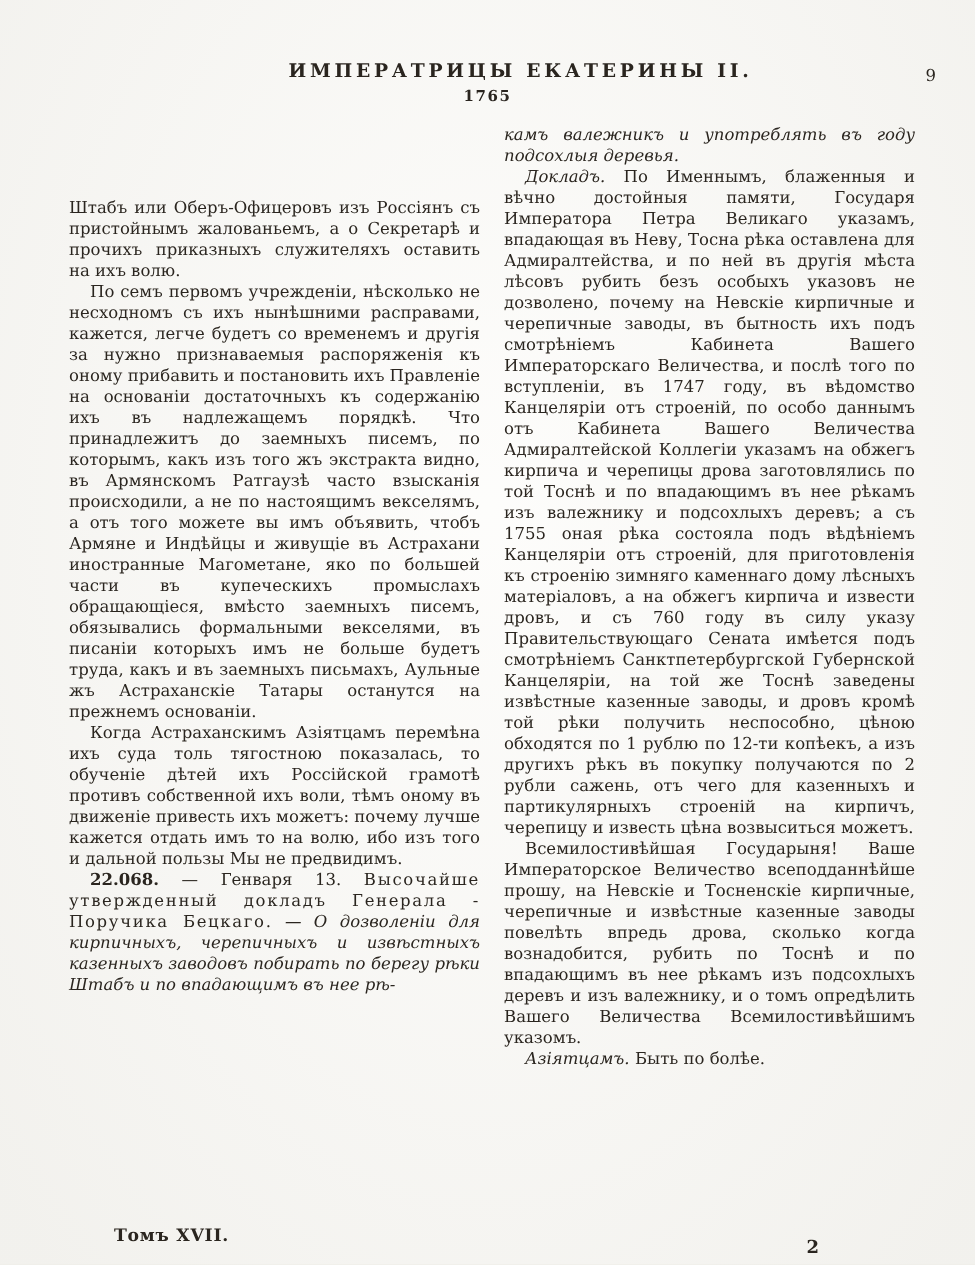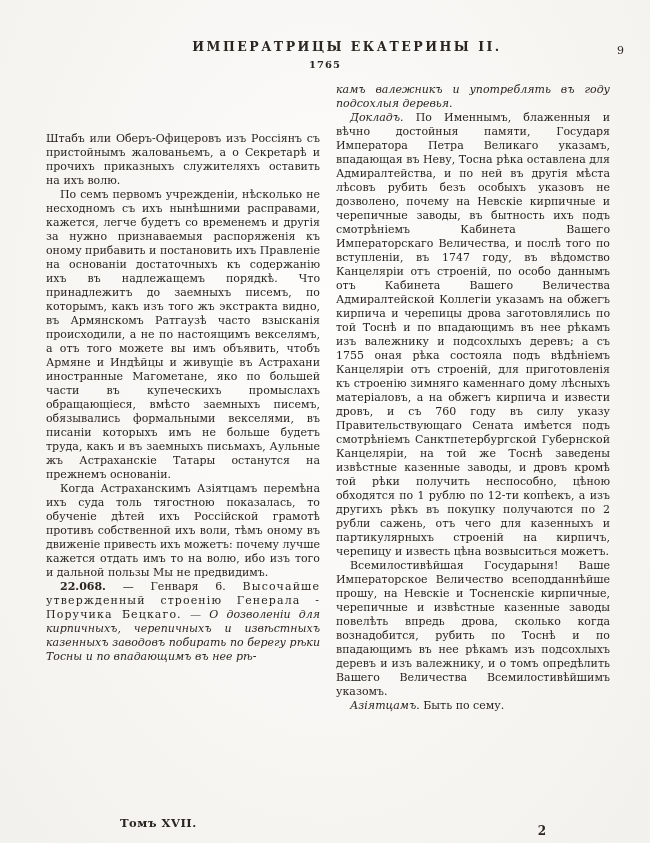--- a/index.html
+++ b/index.html
@@ -67,21 +67,20 @@
   .italic { font-style: italic; }
   .bold { font-weight: bold; }
   .gesperrt { letter-spacing: 1.1px; }
   .volume {
     position: absolute;
     left: 76px;
     bottom: 13px;
     font-size: 11.5px;
     font-weight: bold;
     letter-spacing: 0.5px;
-    margin-left: 44px;
   }
   .signature {
     position: absolute;
     right: 104px;
     bottom: 5px;
     font-size: 12px;
     font-weight: bold;
   }
 </style>
 </head>
@@ -96,36 +95,36 @@
   </div>
 
   <div class="columns">
 
     <div class="column">
       <p class="noindent">Штабъ или Оберъ-Офицеровъ изъ Россіянъ съ пристойнымъ жалованьемъ, а о Секретарѣ и прочихъ приказныхъ служителяхъ оставить на ихъ волю.</p>
       <p>По семъ первомъ учрежденіи, нѣсколько не несходномъ съ ихъ нынѣшними расправами, кажется, легче будетъ со временемъ и другія за нужно признаваемыя распоряженія къ оному прибавить и постановить ихъ Правленіе на основаніи достаточныхъ къ содержанію ихъ въ надлежащемъ порядкѣ. Что принадлежитъ до заемныхъ писемъ, по которымъ, какъ изъ того жъ экстракта видно, въ Армянскомъ Ратгаузѣ часто взысканія происходили, а не по настоящимъ векселямъ, а отъ того можете вы имъ объявить, чтобъ Армяне и Индѣйцы и живущіе въ Астрахани иностранные Магометане, яко по большей части въ купеческихъ промыслахъ обращающіеся, вмѣсто заемныхъ писемъ, обязывались формальными векселями, въ писаніи которыхъ имъ не больше будетъ труда, какъ и въ заемныхъ письмахъ, Аульные жъ Астраханскіе Татары останутся на прежнемъ основаніи.</p>
       <p>Когда Астраханскимъ Азіятцамъ перемѣна ихъ суда толь тягостною показалась, то обученіе дѣтей ихъ Россійской грамотѣ противъ собственной ихъ воли, тѣмъ оному въ движеніе привесть ихъ можетъ: почему лучше кажется отдать имъ то на волю, ибо изъ того и дальной пользы Мы не предвидимъ.</p>
       <p>
         <span class="bold">22.068.</span>
-        <span> — Генваря 6. </span>
-        <span class="gesperrt">Высочайше утвержденный строенію Генерала - Поручика Бецкаго.</span>
-        <span class="italic"> — О дозволеніи для кирпичныхъ, черепичныхъ и извѣстныхъ казенныхъ заводовъ побирать по берегу рѣки Тосны и по впадающимъ въ нее рѣ-</span>
+        <span> — Генваря 13. </span>
+        <span class="gesperrt">Высочайше утвержденный докладъ Генерала - Поручика Бецкаго.</span>
+        <span class="italic"> — О дозволеніи для кирпичныхъ, черепичныхъ и извѣстныхъ казенныхъ заводовъ побирать по берегу рѣки Штабъ и по впадающимъ въ нее рѣ-</span>
       </p>
     </div>
 
     <div class="column">
       <p class="noindent italic">камъ валежникъ и употреблять въ году подсохлыя деревья.</p>
       <p>
         <span class="italic">Докладъ.</span>
         <span> По Именнымъ, блаженныя и вѣчно достойныя памяти, Государя Императора Петра Великаго указамъ, впадающая въ Неву, Тосна рѣка оставлена для Адмиралтейства, и по ней въ другія мѣста лѣсовъ рубить безъ особыхъ указовъ не дозволено, почему на Невскіе кирпичные и черепичные заводы, въ бытность ихъ подъ смотрѣніемъ Кабинета Вашего Императорскаго Величества, и послѣ того по вступленіи, въ 1747 году, въ вѣдомство Канцеляріи отъ строеній, по особо даннымъ отъ Кабинета Вашего Величества Адмиралтейской Коллегіи указамъ на обжегъ кирпича и черепицы дрова заготовлялись по той Тоснѣ и по впадающимъ въ нее рѣкамъ изъ валежнику и подсохлыхъ деревъ; а съ 1755 оная рѣка состояла подъ вѣдѣніемъ Канцеляріи отъ строеній, для приготовленія къ строенію зимняго каменнаго дому лѣсныхъ матеріаловъ, а на обжегъ кирпича и извести дровъ, и съ 760 году въ силу указу Правительствующаго Сената имѣется подъ смотрѣніемъ Санктпетербургской Губернской Канцеляріи, на той же Тоснѣ заведены извѣстные казенные заводы, и дровъ кромѣ той рѣки получить неспособно, цѣною обходятся по 1 рублю по 12-ти копѣекъ, а изъ другихъ рѣкъ въ покупку получаются по 2 рубли сажень, отъ чего для казенныхъ и партикулярныхъ строеній на кирпичъ, черепицу и известь цѣна возвыситься можетъ.</span>
       </p>
       <p>Всемилостивѣйшая Государыня! Ваше Императорское Величество всеподданнѣйше прошу, на Невскіе и Тосненскіе кирпичные, черепичные и извѣстные казенные заводы повелѣть впредь дрова, сколько когда вознадобится, рубить по Тоснѣ и по впадающимъ въ нее рѣкамъ изъ подсохлыхъ деревъ и изъ валежнику, и о томъ опредѣлить Вашего Величества Всемилостивѣйшимъ указомъ.</p>
       <p>
         <span class="italic">Азіятцамъ.</span>
-        <span> Быть по сему.</span>
+        <span> Быть по болѣе.</span>
       </p>
     </div>
 
   </div>
 
   <div class="volume">Томъ XVII.</div>
 
   <div class="signature">2</div>
 
 </div>

